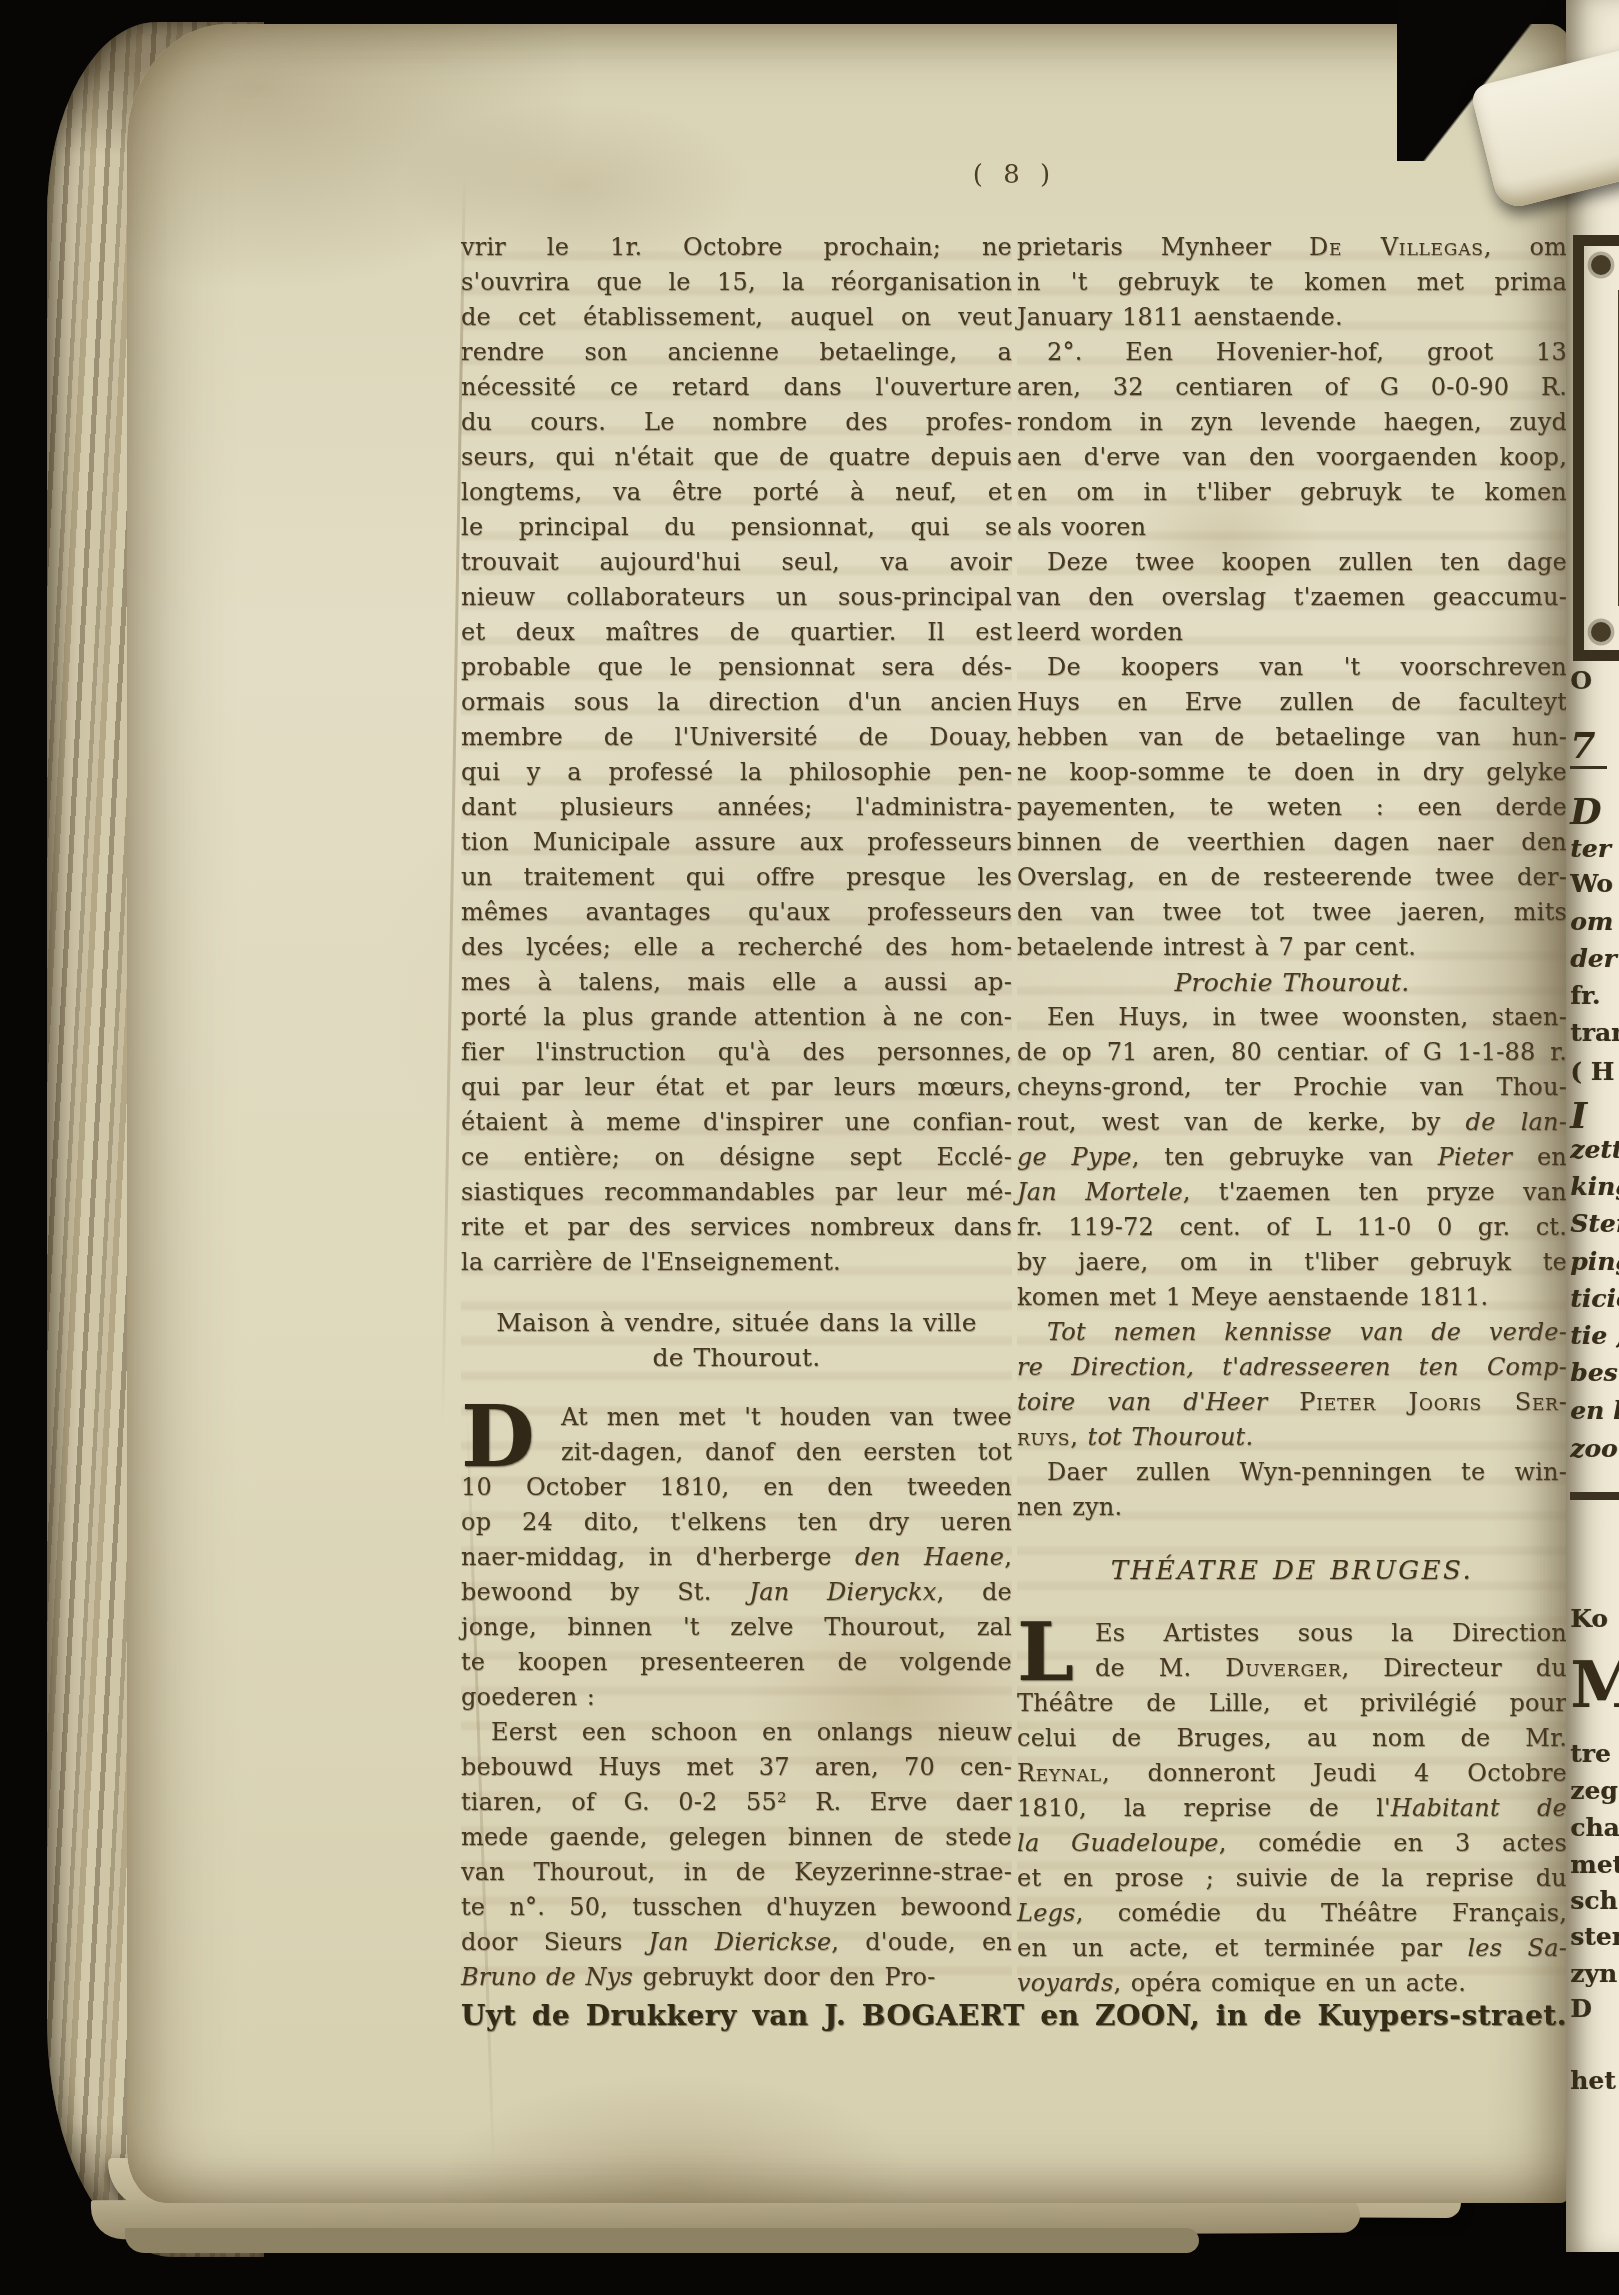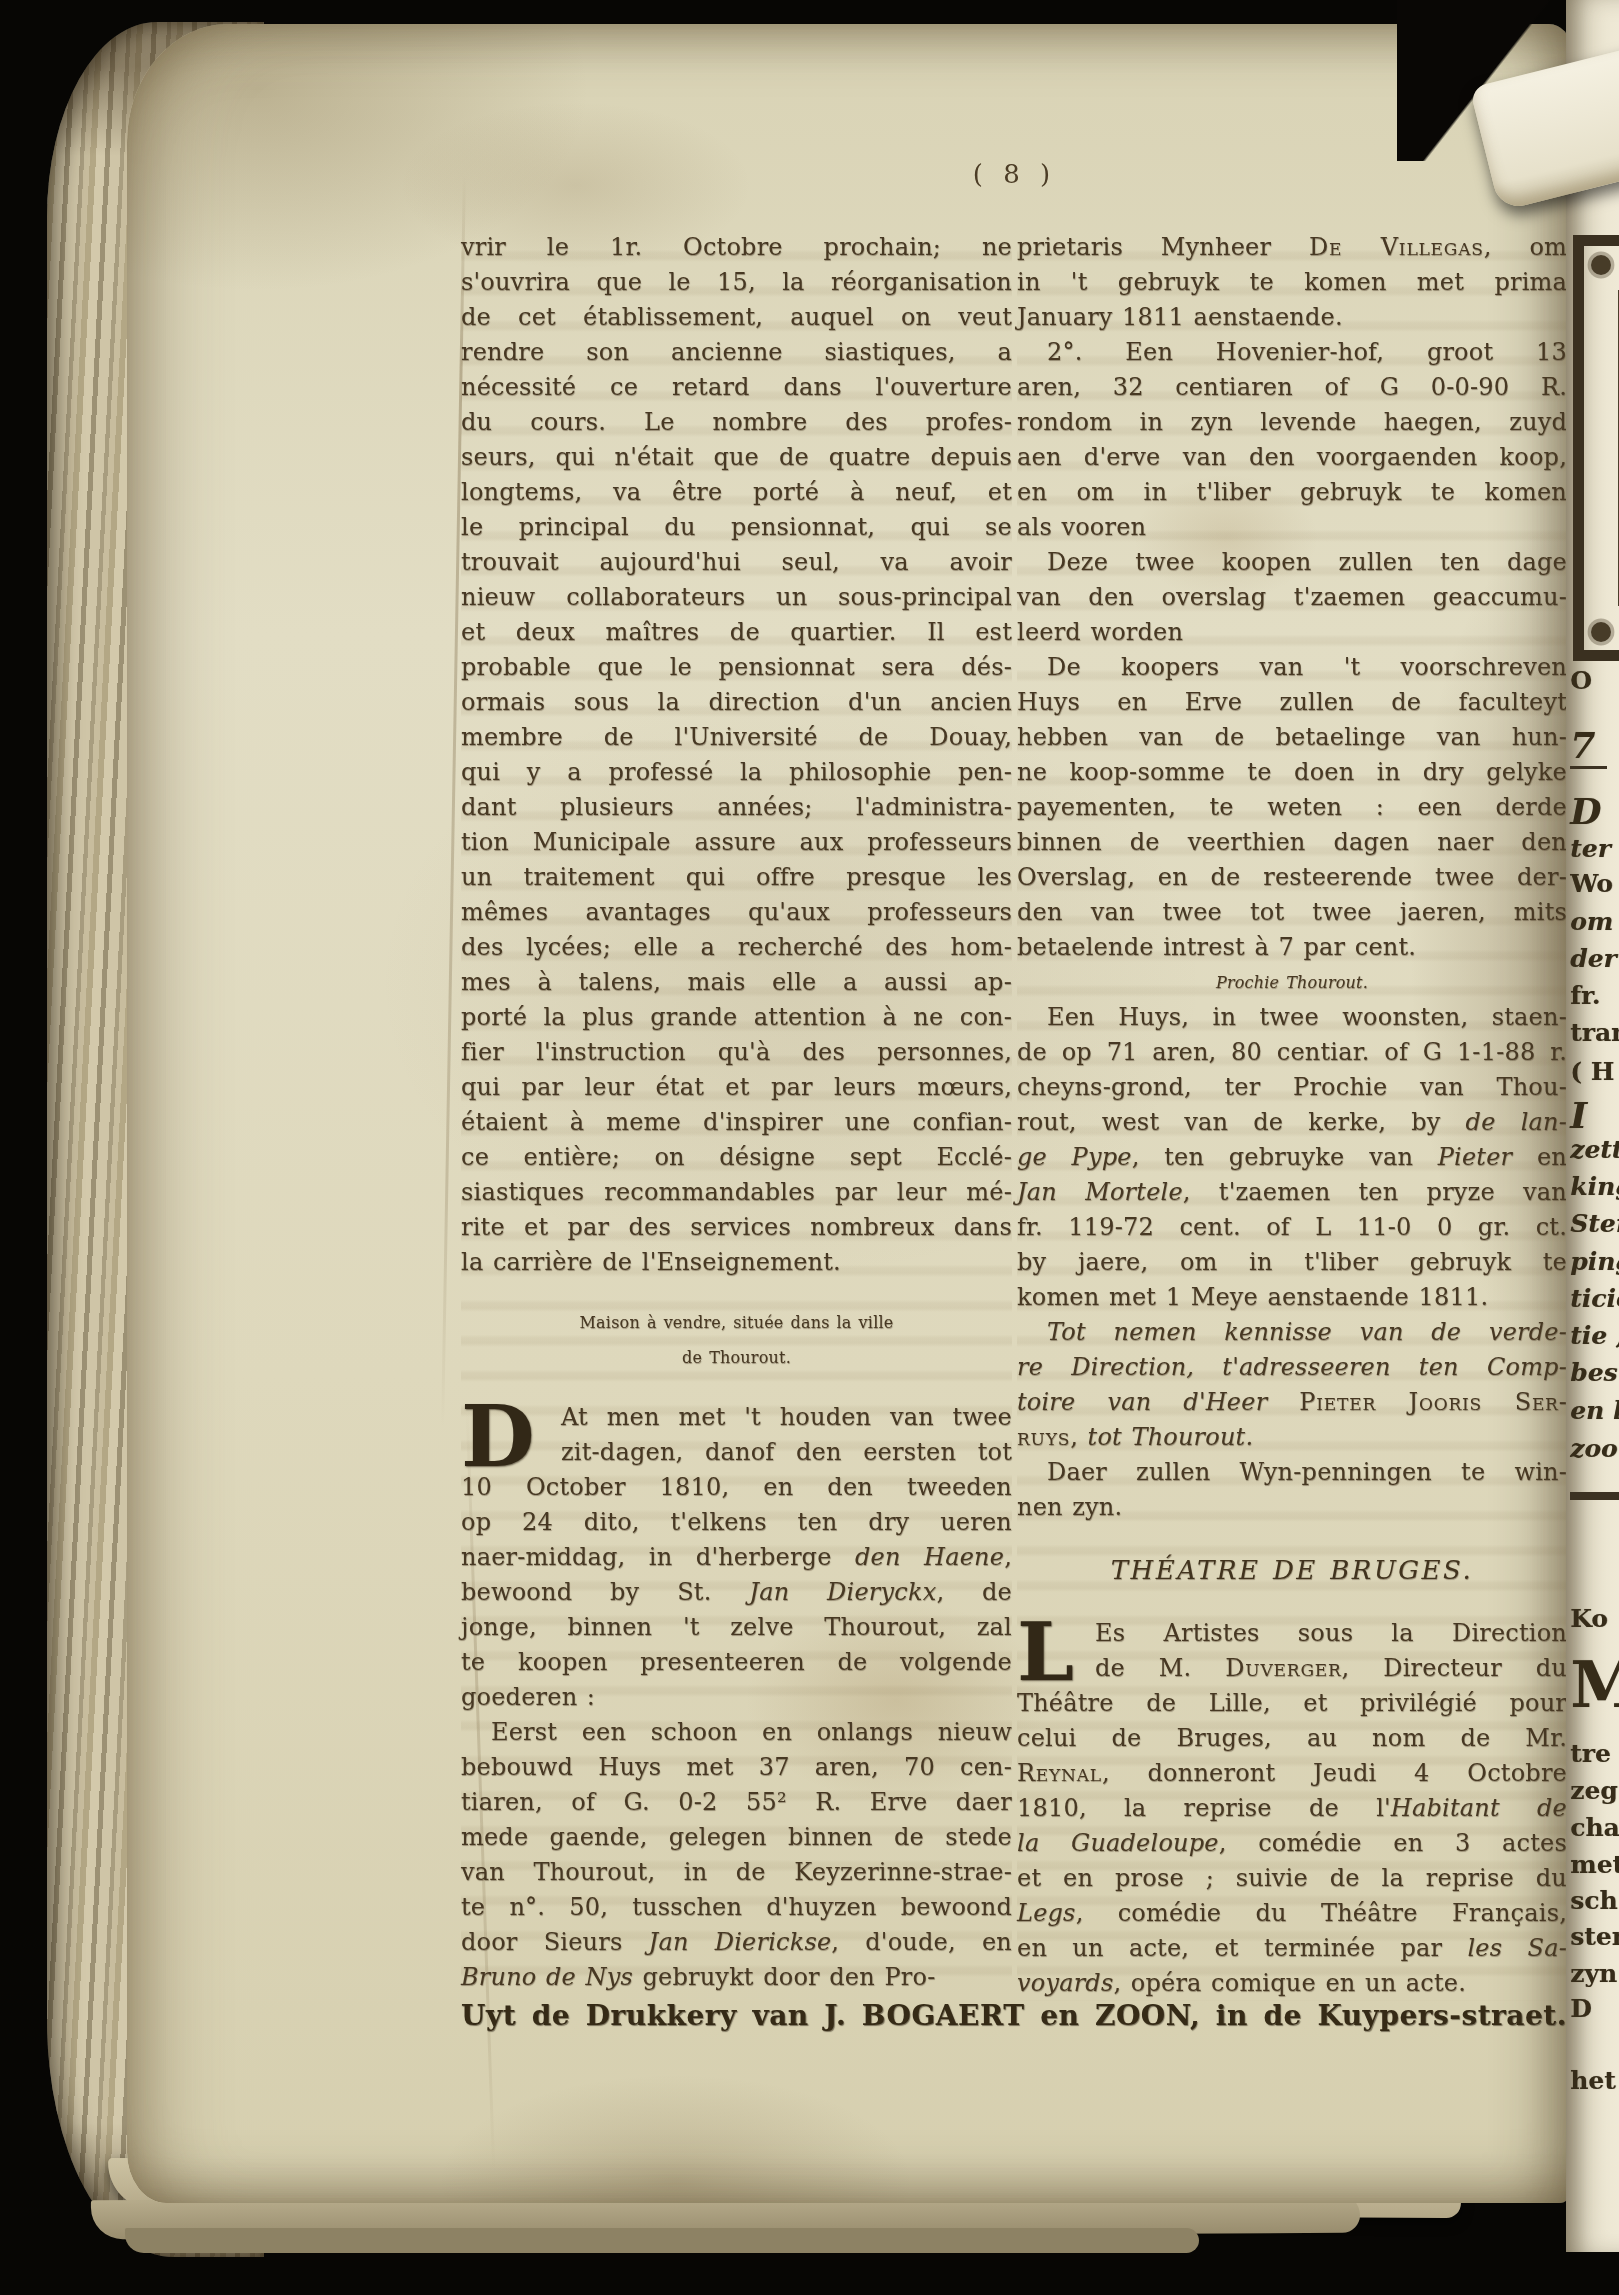--- a/index.html
+++ b/index.html
@@ -76,21 +76,21 @@
   .col{position:absolute;top:230px;
     background:repeating-linear-gradient(180deg, rgba(118,96,58,0) 0 19.5px, rgba(118,96,58,.07) 23px,
                rgba(118,96,58,.09) 28px, rgba(118,96,58,0) 32px 35px);}
   .col-left{left:461px;width:551px;}
   .col-right{left:1017px;width:550px;}
   .ln{position:relative;height:35px;line-height:35px;font-size:24px;color:#473823;
       letter-spacing:0.2px;word-spacing:1.7px;white-space:nowrap;
       text-shadow:0.5px 0.6px 0.8px rgba(71,56,35,.45);}
   .ln.j{text-align:justify;text-align-last:justify;white-space:normal;}
   .ln.e{text-align:left;}
-  .ln.c{text-align:center;text-align-last:center;white-space:normal;font-size:16px;}
+  .ln.c{text-align:center;text-align-last:center;white-space:normal;font-size:25px;}
   .ln.big{font-size:26px;letter-spacing:2.5px;height:41px;line-height:41px;color:#41331e;}
   .ln.gap{height:25px;}
   .ln.i{padding-left:30px;}
   .ln.dc1,.ln.dc2{padding-left:100px;}
   .col-right .ln.dc1,.col-right .ln.dc2{padding-left:78px;}
   .dropcap{position:absolute;left:0;top:-3.4px;font-size:85px;line-height:78px;
     font-weight:bold;color:#322817;text-shadow:0.8px 0.8px 1.7px rgba(40,30,15,.6);}
   .col-right .dropcap{font-size:81px;}
   .sc{font-variant:small-caps;letter-spacing:0.8px;}
   .imprint{position:absolute;left:461px;top:1996px;width:1106px;height:39px;line-height:39px;
@@ -114,21 +114,21 @@
   <div class="stain-a"></div>
   <div class="stain-b"></div>
   <div class="stain-c"></div>
 
   <div class="pageno ink">( 8 )</div>
 
   <div class="col col-left">
       <div class="ln j">vrir le 1r. Octobre prochain; ne</div>
       <div class="ln j">s'ouvrira que le 15, la réorganisation</div>
       <div class="ln j">de cet établissement, auquel on veut</div>
-      <div class="ln j">rendre son ancienne siastiques, a</div>
+      <div class="ln j">rendre son ancienne betaelinge, a</div>
       <div class="ln j">nécessité ce retard dans l'ouverture</div>
       <div class="ln j">du cours. Le nombre des profes-</div>
       <div class="ln j">seurs, qui n'était que de quatre depuis</div>
       <div class="ln j">longtems, va être porté à neuf, et</div>
       <div class="ln j">le principal du pensionnat, qui se</div>
       <div class="ln j">trouvait aujourd'hui seul, va avoir</div>
       <div class="ln j">nieuw collaborateurs un sous-principal</div>
       <div class="ln j">et deux maîtres de quartier. Il est</div>
       <div class="ln j">probable que le pensionnat sera dés-</div>
       <div class="ln j">ormais sous la direction d'un ancien</div>

